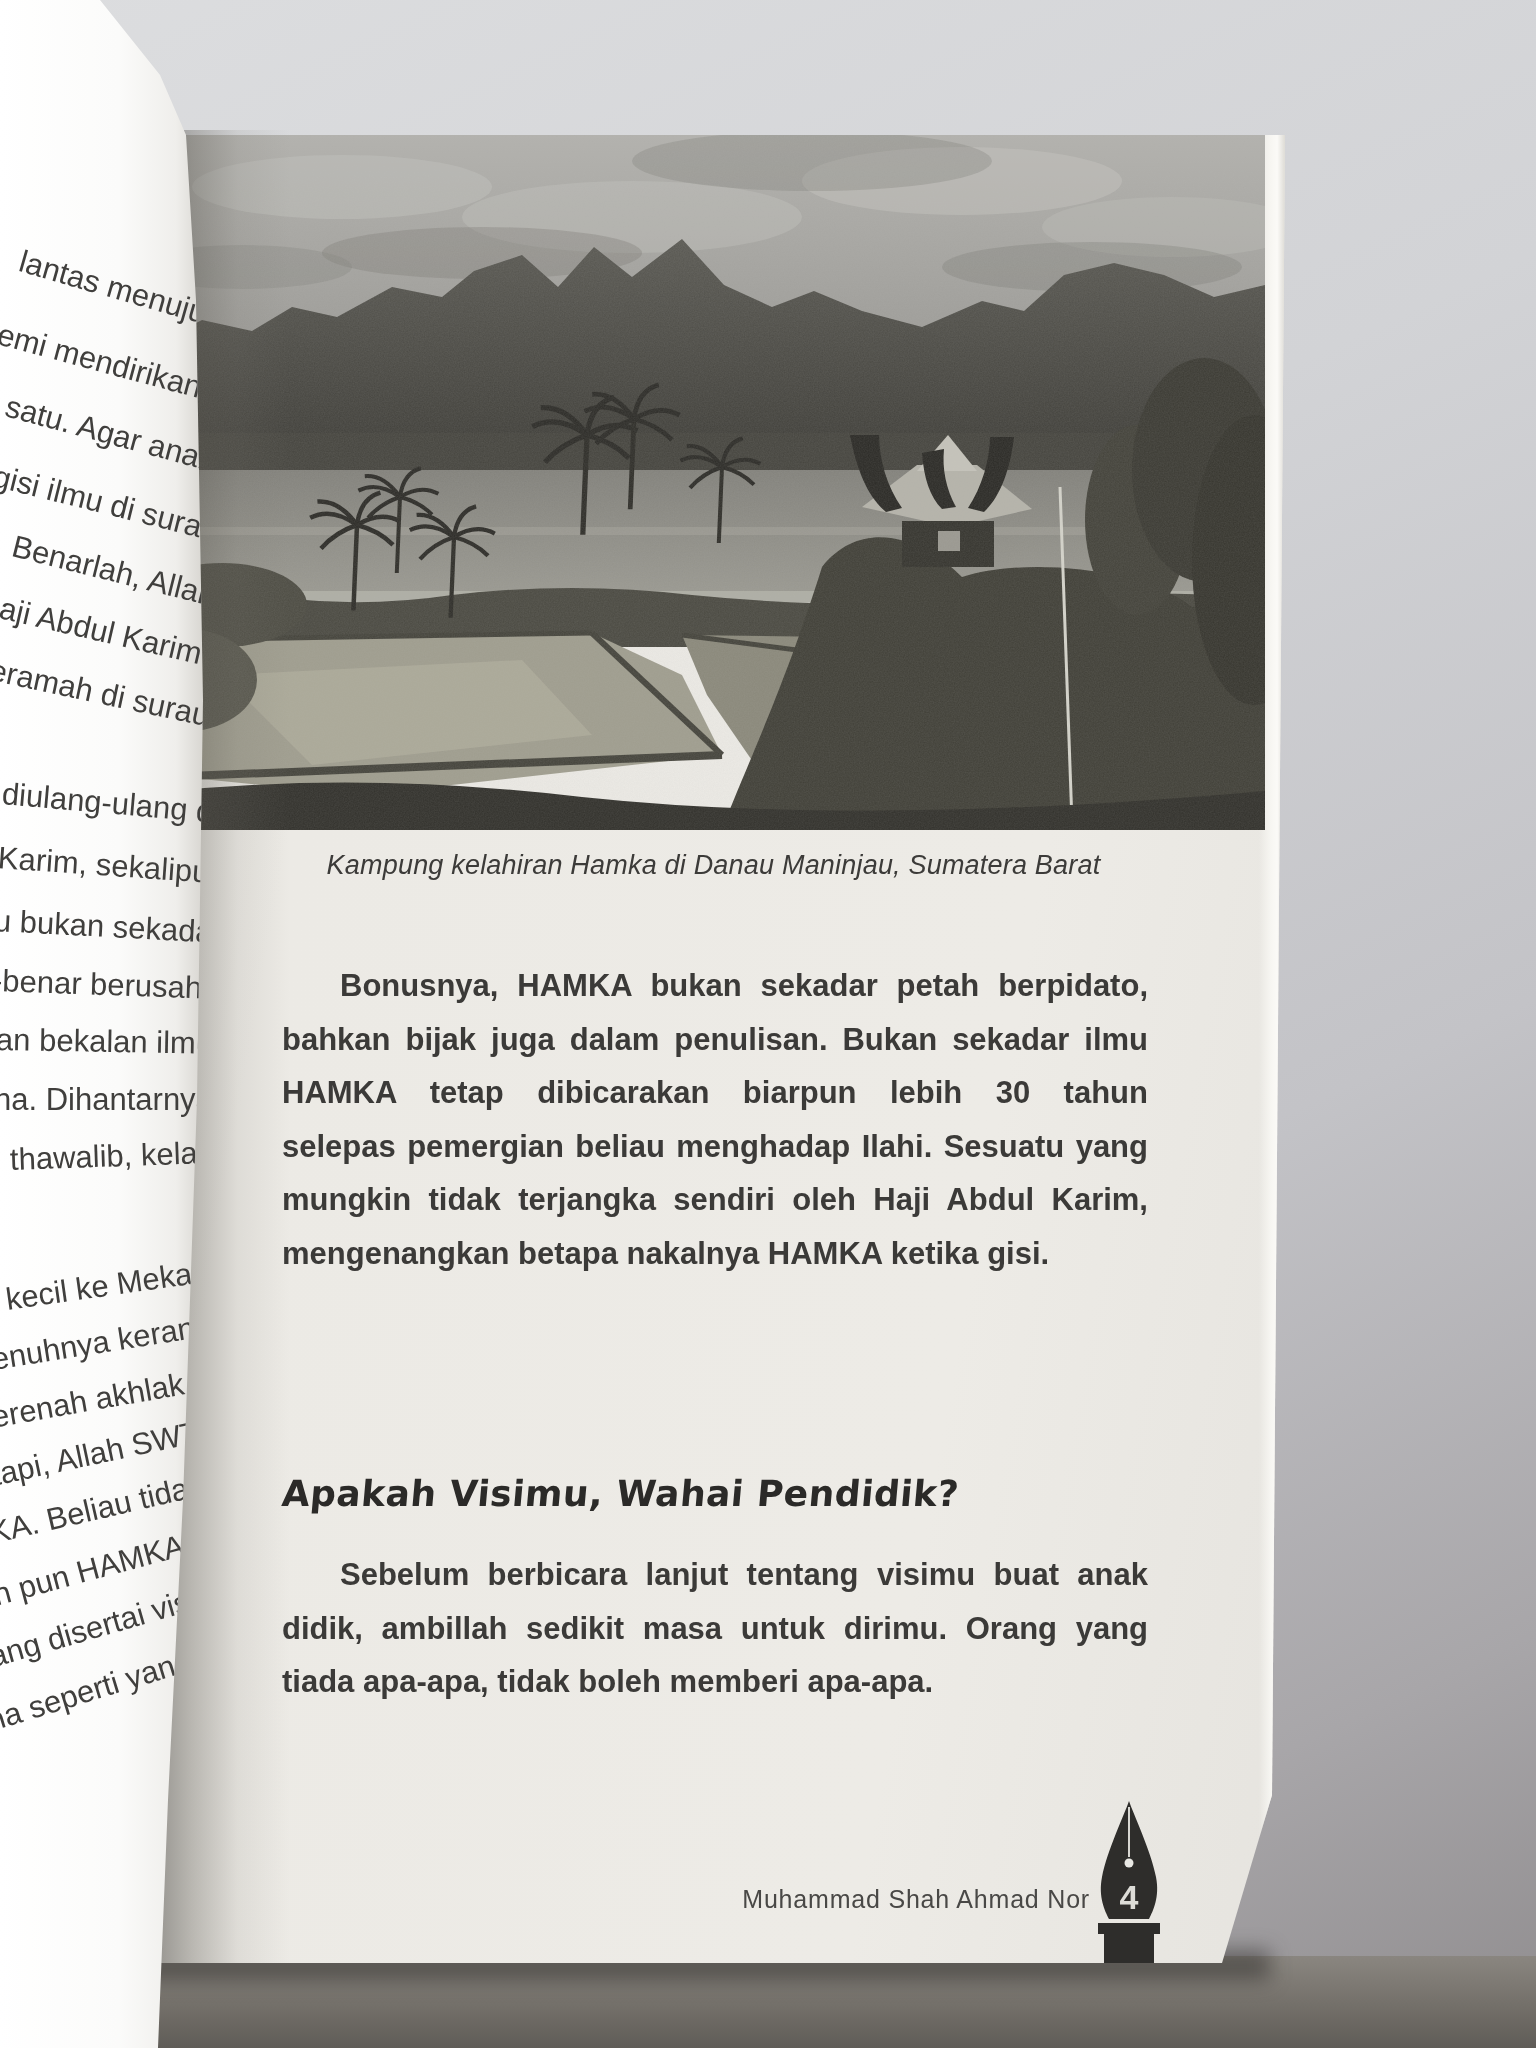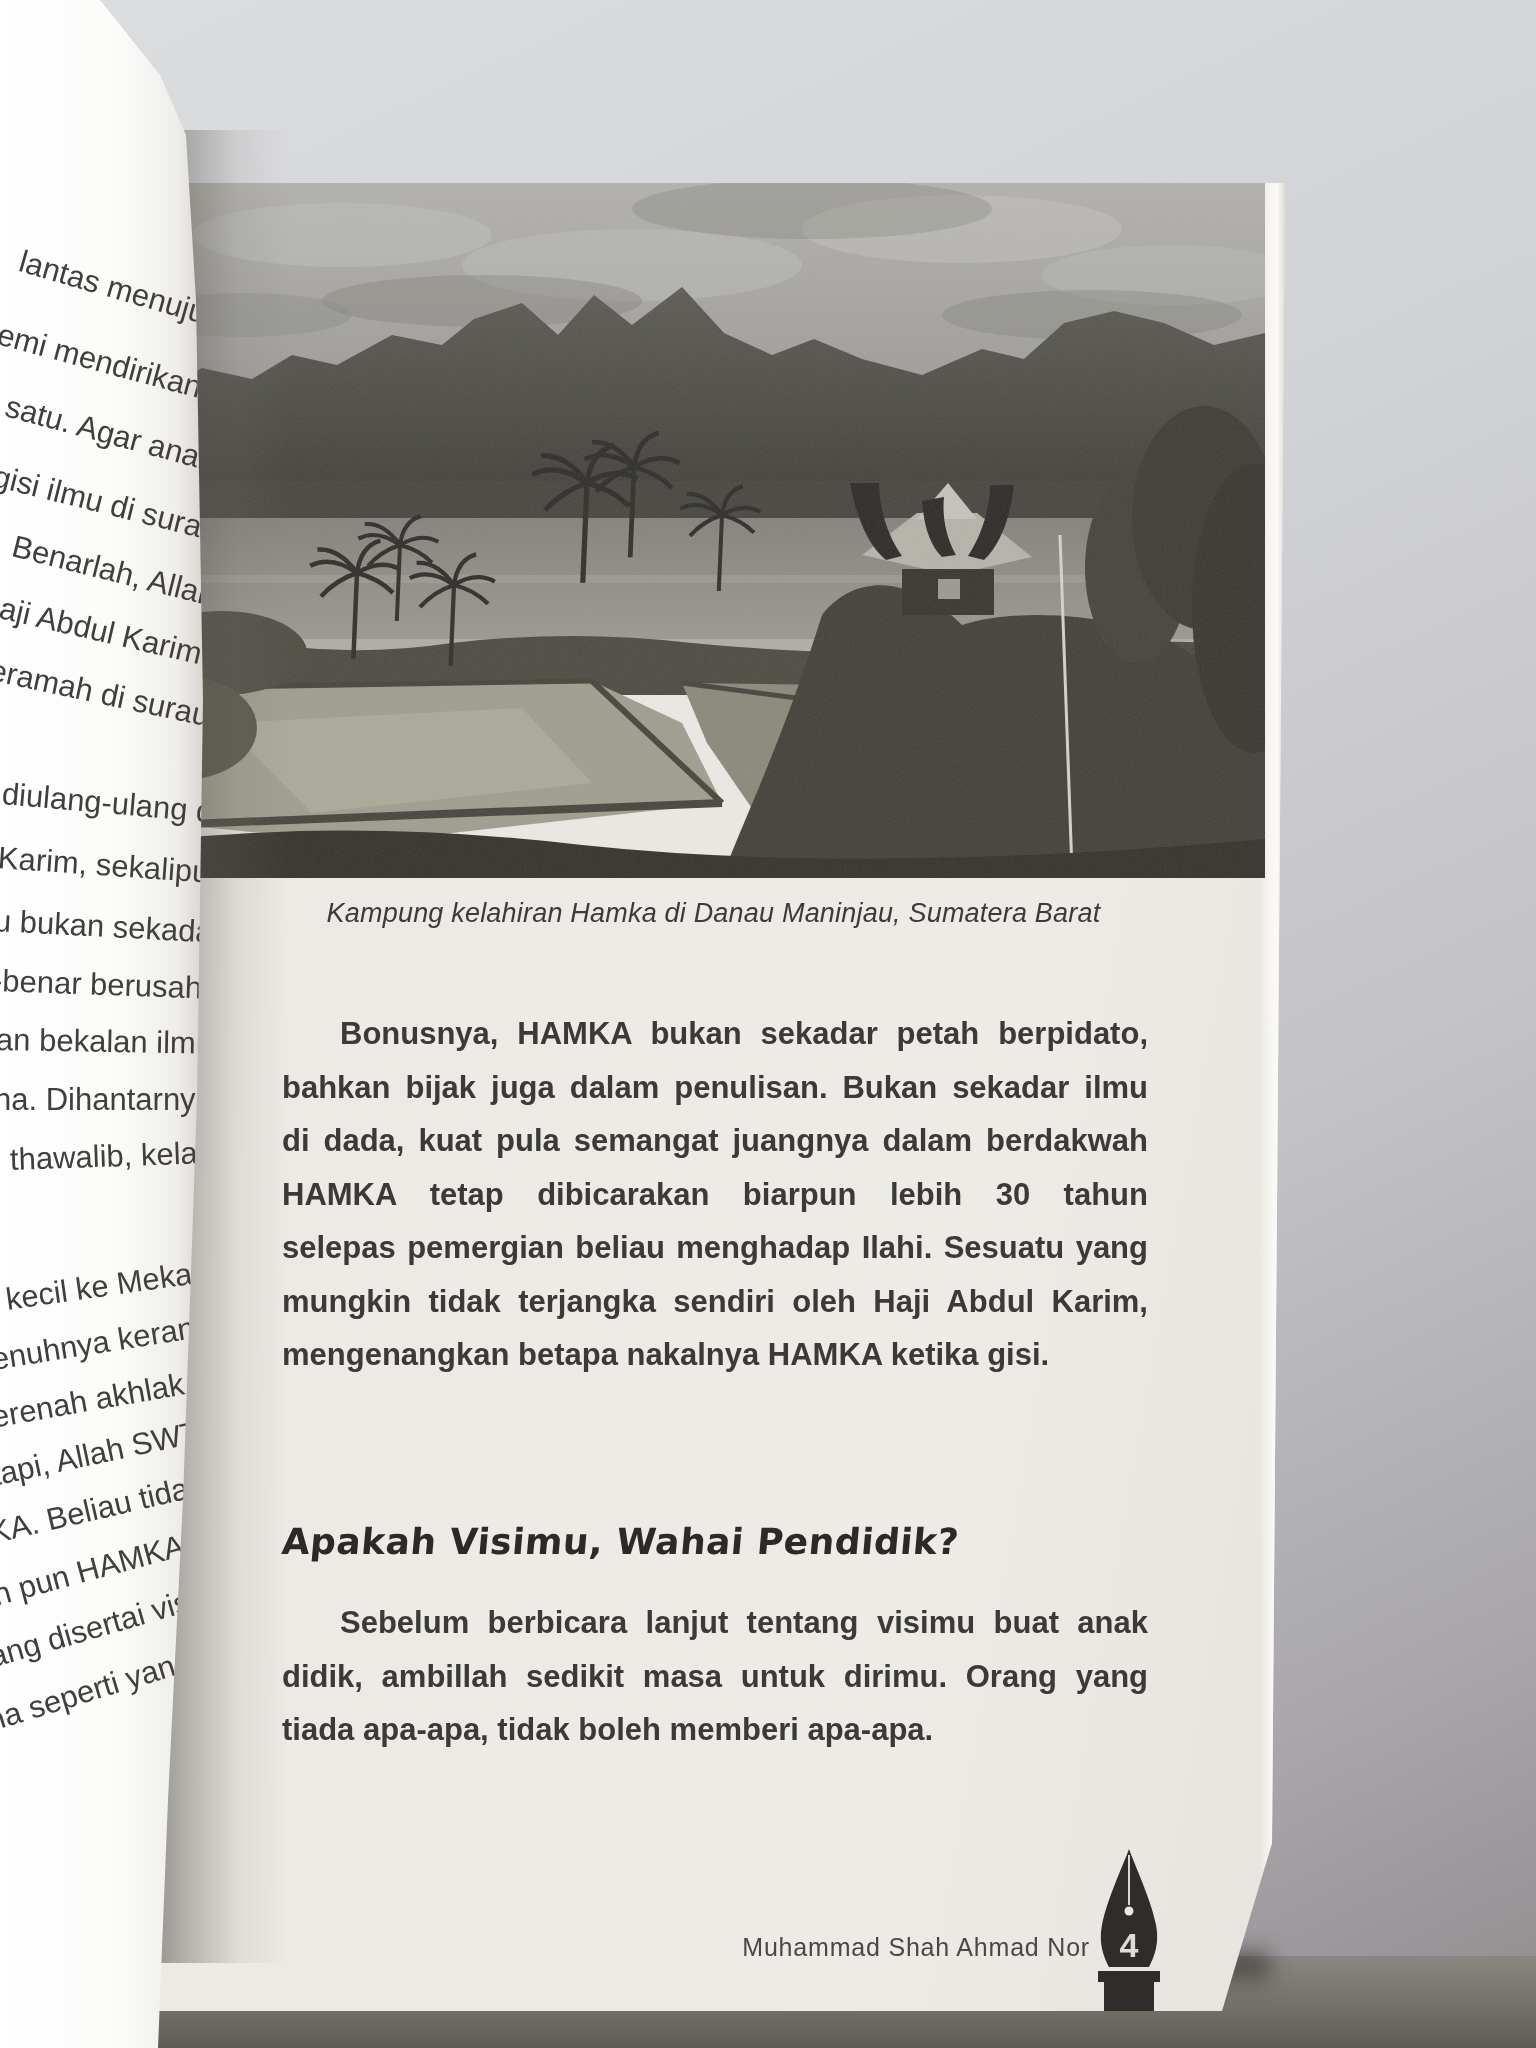--- a/index.html
+++ b/index.html
@@ -8,21 +8,21 @@
   .wall{position:absolute;inset:0;
         background:linear-gradient(155deg,#dcdddf 0%,#d2d3d6 35%,#c3c3c7 62%,#a8a6a9 85%,#8f8c8e 100%);}
   .table-strip{position:absolute;left:0;top:1956px;width:1536px;height:92px;
         background:linear-gradient(to bottom,#8a8680 0%,#716d67 60%,#5f5c57 100%);}
   .page-shadow{position:absolute;left:120px;top:1950px;width:1150px;height:30px;
         background:rgba(40,38,35,.5);filter:blur(10px);}
 
   
   .page-main{position:absolute;left:150px;top:135px;width:1135px;height:1828px;
         background:linear-gradient(100deg,#e2e0db 0%,#eceae5 18%,#edebe6 70%,#e6e4df 100%);
-        clip-path:polygon(0 0,1135px 0,1122px 1660px,1072px 1828px,0 1828px);margin-top:48px;}
+        clip-path:polygon(0 0,1135px 0,1122px 1660px,1072px 1828px,0 1828px);}
   .page-edge{position:absolute;right:0;top:0;width:26px;height:100%;
         background:linear-gradient(to right,rgba(255,255,255,0) 0%,#f7f6f2 45%,#fbfaf7 70%,#dddbd5 100%);}
   .photo{position:absolute;left:12px;top:0;width:1103px;height:695px;}
   .photo svg{display:block;}
   .caption{position:absolute;left:12px;top:715px;width:1103px;text-align:center;
         font-style:italic;font-size:27px;color:#3c3b39;letter-spacing:.2px;}
   .bodycol{position:absolute;left:132px;width:866px;font-size:31px;line-height:53.5px;
         color:#3b3a38;font-weight:bold;}
   .p1{top:824px;}
   .p2{top:1413px;}
@@ -157,21 +157,20 @@
 
         <rect x="0" y="0" width="1103" height="695" filter="url(#grain)"></rect>
       </svg>
     </div>
 
     <div class="caption">Kampung kelahiran Hamka di Danau Maninjau, Sumatera Barat</div>
 
     <div class="bodycol p1">
       <div class="bline indent">Bonusnya, HAMKA bukan sekadar petah berpidato,</div>
       <div class="bline">bahkan bijak juga dalam penulisan. Bukan sekadar ilmu</div>
-      <div class="bline">di dada, kuat pula semangat juangnya dalam berdakwah</div>
       <div class="bline">HAMKA tetap dibicarakan biarpun lebih 30 tahun</div>
       <div class="bline">selepas pemergian beliau menghadap Ilahi. Sesuatu yang</div>
       <div class="bline">mungkin tidak terjangka sendiri oleh Haji Abdul Karim,</div>
       <div class="bline last">mengenangkan betapa nakalnya HAMKA ketika gisi.</div>
     </div>
 
     <div class="heading">Apakah Visimu, Wahai Pendidik?</div>
 
     <div class="bodycol p2">
       <div class="bline indent">Sebelum berbicara lanjut tentang visimu buat anak</div>

